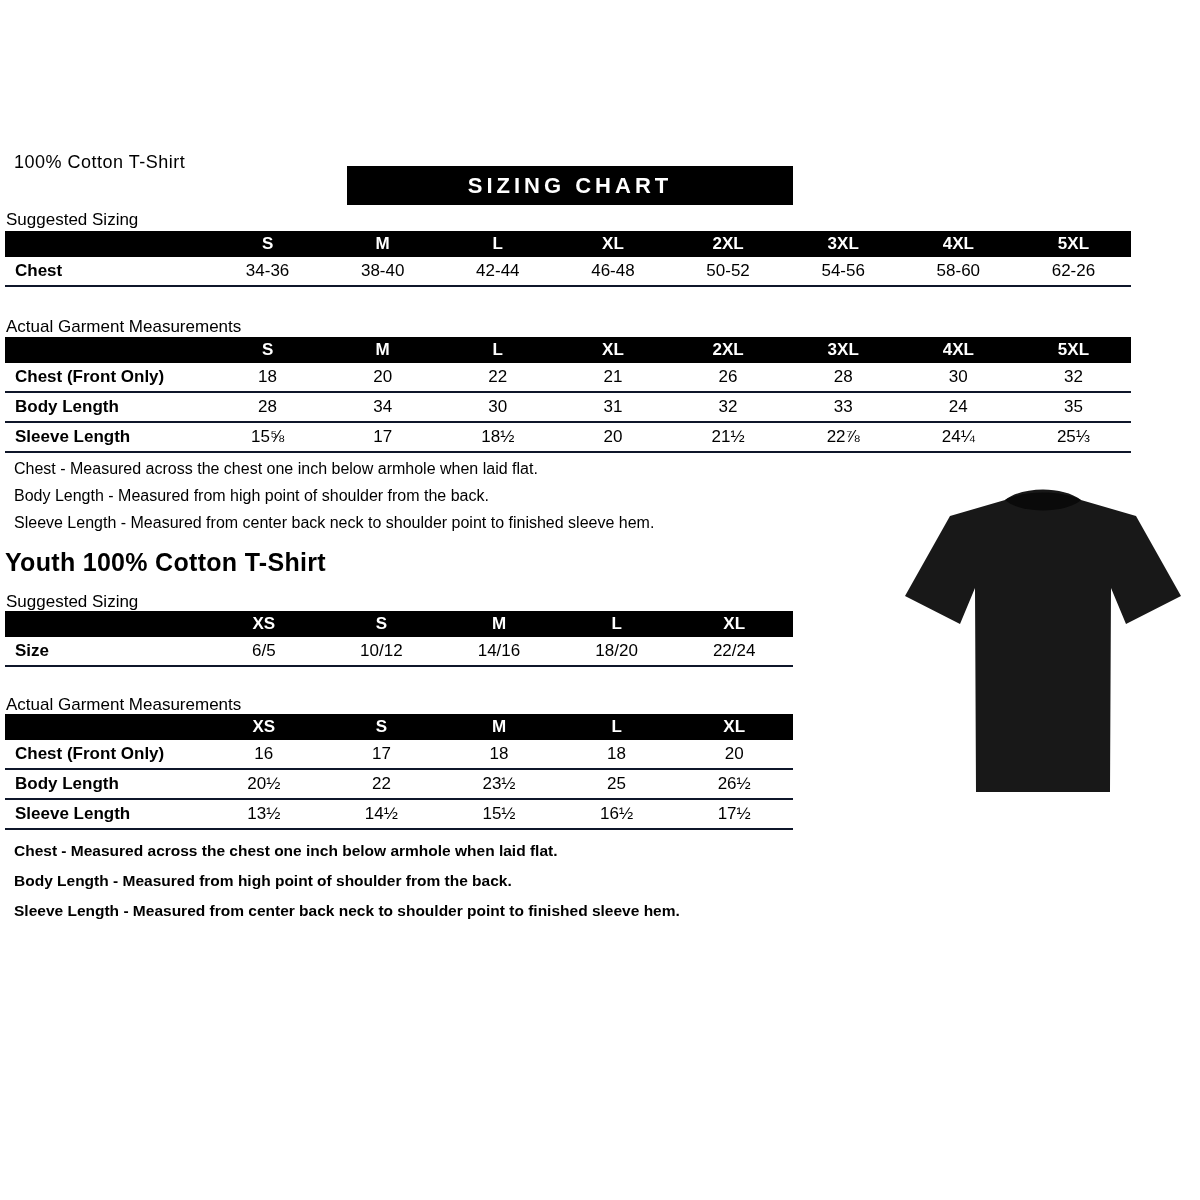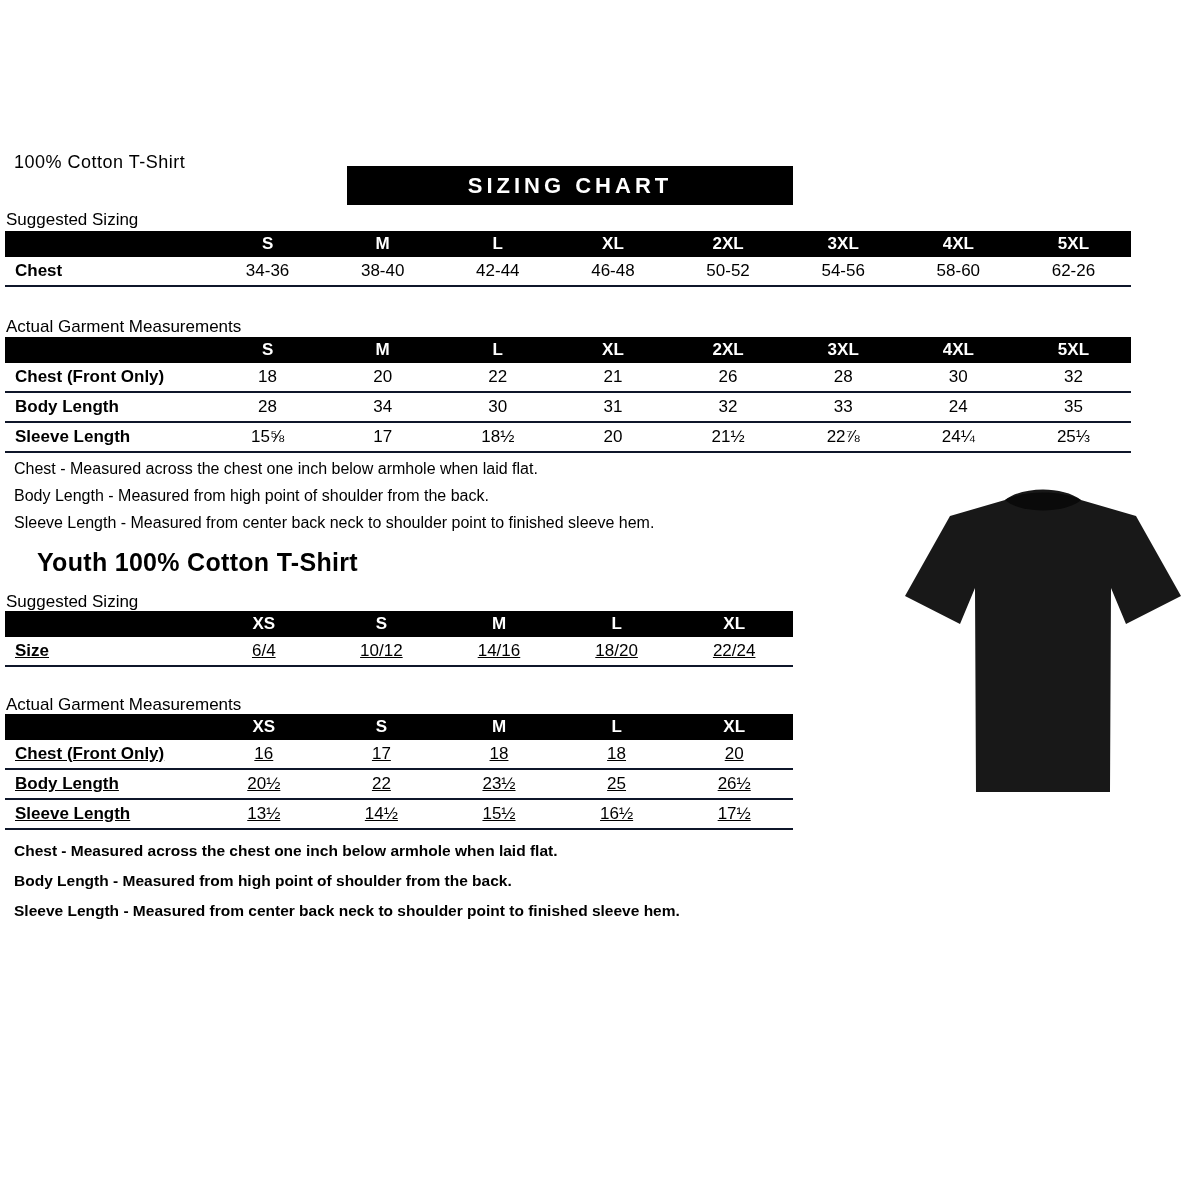--- a/index.html
+++ b/index.html
@@ -10,34 +10,34 @@
   }
   .abs{position:absolute;}
 
   .top-title{left:14px;top:152px;font-size:18px;font-weight:400;letter-spacing:0.5px;}
   .banner{
     left:347px;top:166px;width:446px;height:39px;background:#000;
     color:#fff;font-weight:bold;font-size:22px;letter-spacing:4px;
     text-align:center;line-height:39px;
   }
   .section-label{font-size:17px;font-weight:400;}
-  .youth-title{left:5px;top:548px;font-size:25px;font-weight:bold;letter-spacing:0.3px;margin-left:32px;}
+  .youth-title{left:5px;top:548px;font-size:25px;font-weight:bold;letter-spacing:0.3px;}
 
   table{border-collapse:collapse;table-layout:fixed;}
   th{
     background:#000;color:#fff;font-weight:bold;font-size:17px;
     padding:3px 0;text-align:center;
   }
   td{
     font-size:17px;text-align:center;padding:4px 0;
     border-bottom:2px solid #0f172a;
   }
   .label-col{width:195px;text-align:left;padding-left:10px;font-weight:bold;}
   .adult-table{left:5px;width:1126px;}
-  .youth-table{left:5px;width:788px;text-decoration:underline;}
+  .youth-table{left:5px;width:788px;}
   .youth-table .label-col{width:190px;}
 
   .notes p{margin:0 0 9px 0;font-size:16px;}
   .notes-adult{left:14px;top:460px;}
   .notes-youth{left:14px;top:842px;font-weight:bold;}
   .notes-youth p{font-size:15.5px;margin:0 0 12px 0;}
 
   .tshirt{left:893px;top:474px;width:300px;height:345px;}
 </style>
 </head>
@@ -144,21 +144,21 @@
         <th>XS</th>
         <th>S</th>
         <th>M</th>
         <th>L</th>
         <th>XL</th>
       </tr>
     </thead>
     <tbody>
       <tr>
         <td class="label-col">Size</td>
-        <td>6/4</td>
+        <td>6/5</td>
         <td>10/12</td>
         <td>14/16</td>
         <td>18/20</td>
         <td>22/24</td>
       </tr>
     </tbody>
   </table>
 
 <div class="abs section-label" style="left:6px;top:695px;">Actual Garment Measurements</div>
 <table class="abs youth-table" style="top:714px;">

